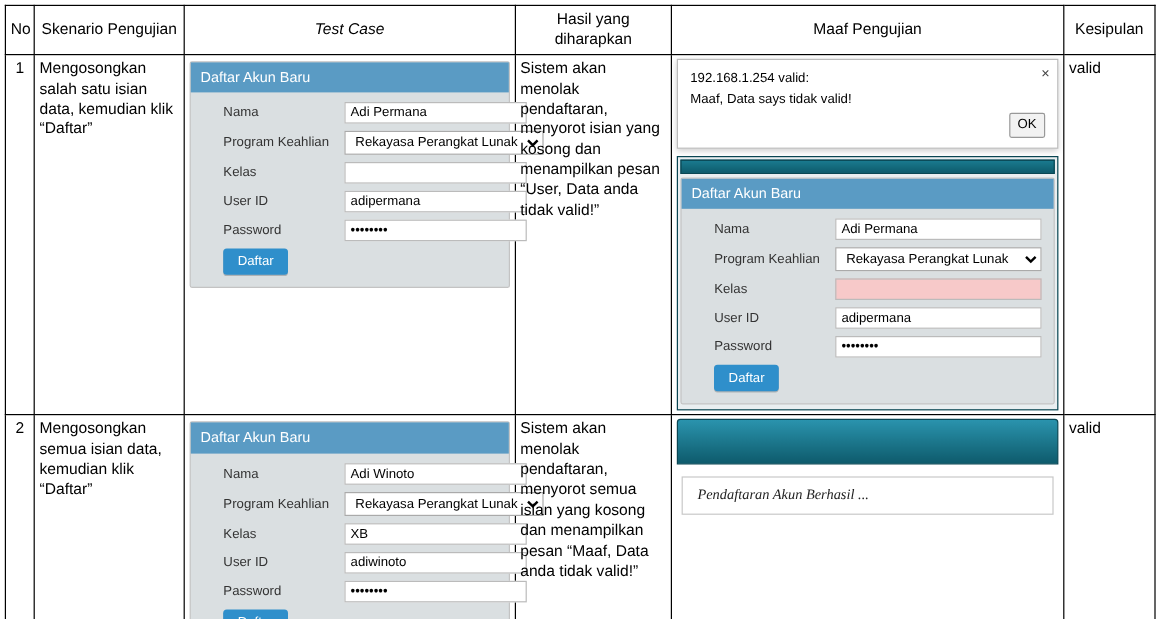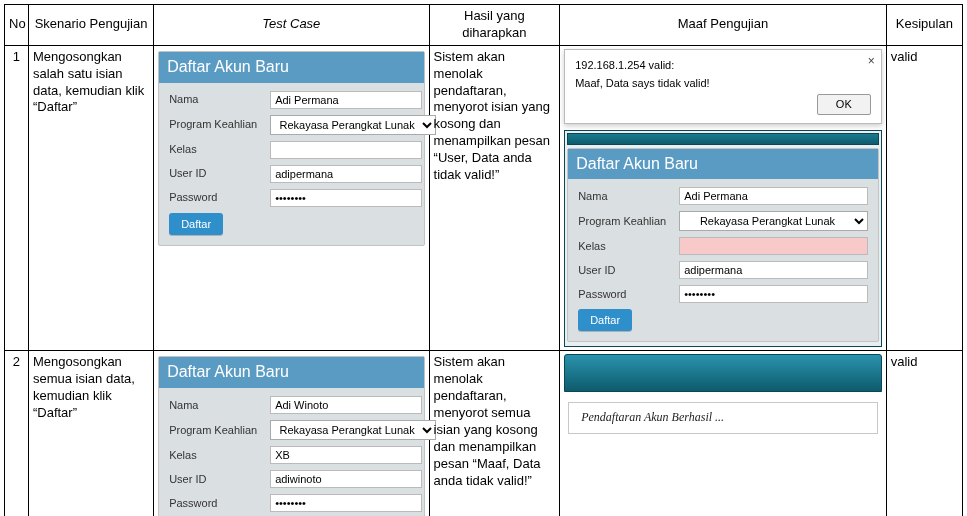--- a/index.html
+++ b/index.html
@@ -45,24 +45,24 @@
     border-radius: 2px;
     font-family: Arial, sans-serif;
     font-size: 11px;
     color: #333;
     margin: 2px 0;
   }
   .form-head {
     background: #5a9bc4;
     color: #fff;
     padding: 5px 8px;
-    font-size: 16px;
+    font-size: 12px;
   }
   .form-body {
-    padding: 8px 10px 10px 10px;
+    padding: 8px 10px 10px 27px;
     border-radius: 25px;
   }
   .frow {
     display: flex;
     align-items: center;
     margin-bottom: 6px;
     gap: 6px;
   }
   .flabel {
     width: 95px;
@@ -76,21 +76,20 @@
     font-size: 11px;
     background: #fff;
   }
   .frow input.invalid { background: #f7c9c9; }
   .frow select {
     flex: 1;
     border: 1px solid #aaa;
     padding: 2px 4px;
     font-size: 11px;
     background: #fff;
-    text-align: center;
   }
   .btn {
     display: inline-block;
     background: #2f8fcb;
     color: #fff;
     border: none;
     border-radius: 3px;
     padding: 5px 12px;
     font-size: 11px;
     box-shadow: 0 1px 0 rgba(0,0,0,.2);
@@ -110,21 +109,21 @@
   .dialog-close {
     position: absolute;
     top: 4px; right: 6px;
     font-size: 12px;
     color: #444;
   }
   .dialog-ok {
     display: inline-block;
     border: 1px solid #999;
     background: #f2f2f2;
-    padding: 2px 18px;
+    padding: 2px 6px;
     font-size: 11px;
     border-radius: 2px;
     float: right;
     margin-top: 4px;
   }
 
   .teal-strip {
     height: 12px;
     background: linear-gradient(#1a7a8f,#0e5b6c);
     border: 1px solid #0a4653;

